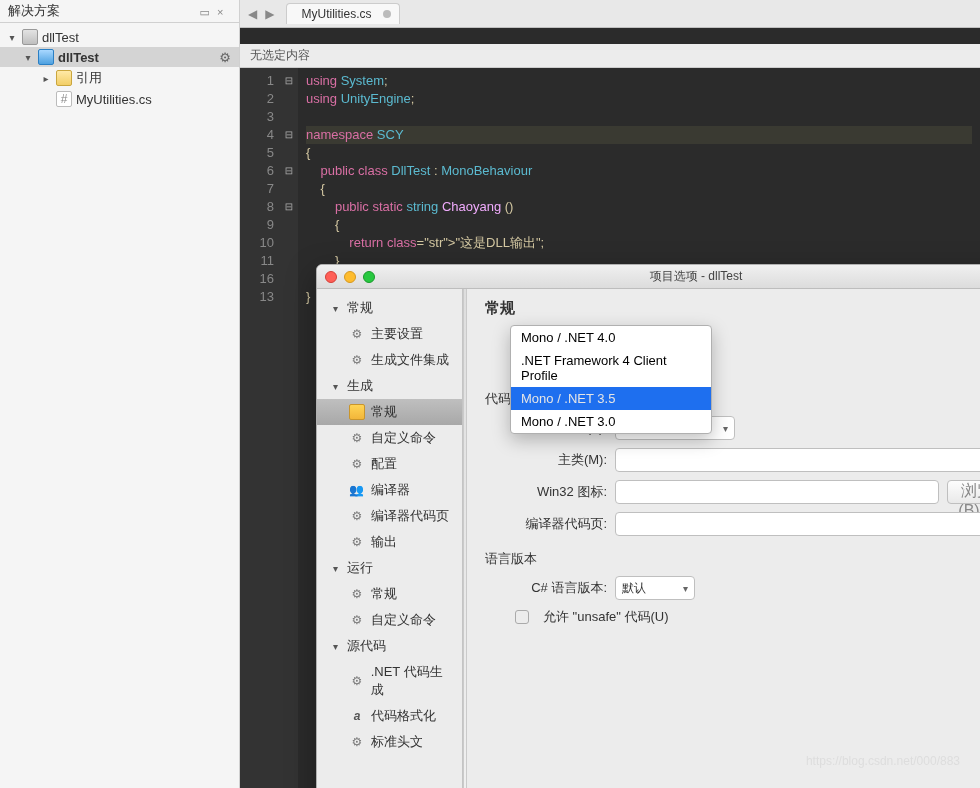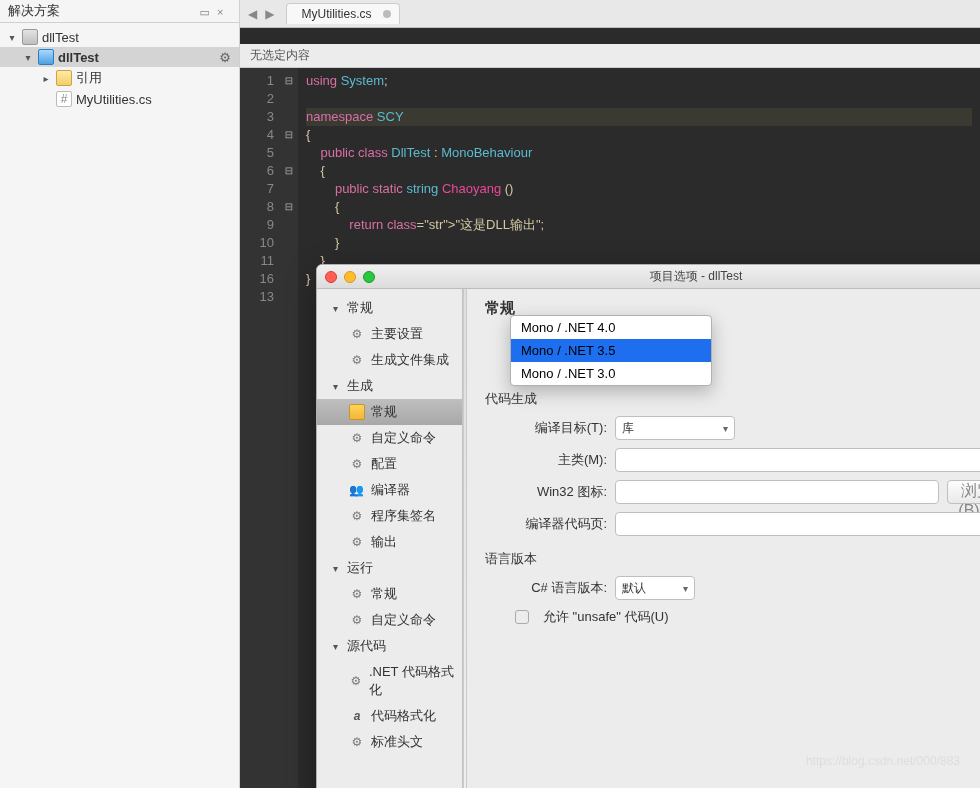--- a/index.html
+++ b/index.html
@@ -33,21 +33,21 @@
 .code-area { display:flex; flex:1; background:#2b2b2b; font-family:"Menlo","Monaco",monospace; font-size:13px; }
 .gutter { width:40px; background:#333; color:#888; text-align:right; padding:4px 6px 4px 0; }
 .gutter div { height:18px; line-height:18px; }
 .fold { width:18px; background:#333; padding:4px 0; }
 .fold div { height:18px; line-height:18px; text-align:center; color:#aaa; font-size:10px; }
 .code { flex:1; padding:4px 8px; color:#d4c8a2; }
 .code .line { height:18px; line-height:18px; white-space:pre; }
 .code .line.hl { background:#3a3a32; }
 .kw { color:#d96fa4; } 
 .cls { color:#5bbad0; } 
-.mth { color:#ec4899; }
+.mth { color:#f0abfc; }
 
 
 .dialog { position:absolute; left:268px; top:264px; width:710px; height:644px; background:#ececec; border:1px solid #b0b0b0; border-radius:6px; box-shadow:0 10px 30px rgba(0,0,0,.35); display:flex; flex-direction:column; overflow:hidden;margin-left:48px; }
 .titlebar { height:24px; background:linear-gradient(#f0f0f0,#dcdcdc); display:flex; align-items:center; padding:0 8px; border-bottom:1px solid #bdbdbd; font-size:12px; color:#444; }
 .traffic { display:flex; gap:7px; }
 .traffic span { width:12px; height:12px; border-radius:50%; display:inline-block; }
 .tl-close { background:#ff5f57; border:0.5px solid #d43f37; }
 .tl-min { background:#febc2e; border:0.5px solid #d6981f; }
 .tl-max { background:#28c840; border:0.5px solid #1a9a2c; }
 .titlebar-title { flex:1; text-align:center; }
@@ -74,23 +74,23 @@
 .form-row .sel { width:120px; height:24px; background:#fff; border:1px solid #bfbfbf; border-radius:4px; display:flex; align-items:center; justify-content:space-between; padding:0 6px; font-size:12px; }
 .sel .caret, .btn .caret { font-size:10px; color:#666; }
 .btn-browse { width:60px; height:24px; border:1px solid #bfbfbf; border-radius:4px; background:linear-gradient(#fdfdfd,#e9e9e9); font-size:16px; color:#888; }
 .combo { flex:1; height:24px; border:1px solid #bfbfbf; border-radius:4px; background:#fff; display:flex; }
 .combo .cv { flex:1; padding:2px 6px; }
 .combo .cb { width:22px; border-left:1px solid #bfbfbf; display:flex; align-items:center; justify-content:center; font-size:10px; color:#666; }
 .chk { width:14px; height:14px; border:1px solid #aaa; border-radius:3px; display:inline-block; margin-right:6px; }
 .section-sep { margin:14px 0 6px; font-size:13px; }
 .section-indent { padding-left:14px; }
 
-.dropdown { position:absolute; left:510px; top:315px; width:202px; background:#fff; border:1px solid #b0b0b0; border-radius:4px; box-shadow:0 6px 18px rgba(0,0,0,.25); z-index:50; font-size:13px; }
+.dropdown { position:absolute; left:510px; top:325px; width:202px; background:#fff; border:1px solid #b0b0b0; border-radius:4px; box-shadow:0 6px 18px rgba(0,0,0,.25); z-index:50; font-size:13px; }
 .dropdown div { padding:4px 10px; cursor:pointer; }
-.dropdown div.sel { background:#1e6fef; color:#000000; }
+.dropdown div.sel { background:#1e6fef; color:#e5e5e5; }
 
 .dialog-footer { border-top:1px solid #c9c9c9; padding:8px 12px; display:flex; justify-content:flex-end; gap:27px; background:#ececec; }
 .dialog-footer button { min-width:72px; height:24px; border:1px solid #bfbfbf; border-radius:5px; background:linear-gradient(#fdfdfd,#e9e9e9); font-size:12px; cursor:pointer; }
 
 .watermark { position:absolute; right:20px; bottom:20px; color:#ddd; font-size:12px; z-index:60; }
 </style>
 </head>
 <body>
 
 <div class="top-row">
@@ -168,38 +168,40 @@
           <div></div>
           <div>⊟</div>
           <div></div>
           <div></div>
           <div></div>
           <div></div>
           <div></div>
         </div>
       <div class="code" id="code">
           <div class="line"><span class="kw">using</span> <span class="cls">System</span>;</div>
+          <div class="line"><span class="kw">using</span> <span class="cls">UnityEngine</span>;</div>
           <div class="line">&nbsp;</div>
           <div class="line hl"><span class="kw">namespace</span> <span class="cls">SCY</span></div>
           <div class="line">{</div>
           <div class="line">    <span class="kw">public</span> <span class="kw">class</span> <span class="cls">DllTest</span> : <span class="cls">MonoBehaviour</span></div>
           <div class="line">    {</div>
           <div class="line">        <span class="kw">public</span> <span class="kw">static</span> <span class="cls">string</span> <span class="mth">Chaoyang</span> ()</div>
           <div class="line">        {</div>
           <div class="line">            <span class="kw">return</span> <span <span="" class="kw">class</span>="str"&gt;"这是DLL输出";</div>
           <div class="line">        }</div>
           <div class="line">    }</div>
           <div class="line">}</div>
         </div>
     </div>
   </div>
 </div>
 
 <div class="dropdown" id="dropdown">
     <div>Mono / .NET 4.0</div>
+    <div>.NET Framework 4 Client Profile</div>
     <div class="sel">Mono / .NET 3.5</div>
     <div>Mono / .NET 3.0</div>
   </div>
 
 <div class="dialog">
   <div class="titlebar">
     <span class="traffic">
       <span class="tl-close"></span>
       <span class="tl-min"></span>
       <span class="tl-max"></span>
@@ -235,21 +237,21 @@
         <div class="side-item">
           <span class="i gear">⚙</span>
           <span>配置</span>
         </div>
         <div class="side-item">
           <span class="i people">👥</span>
           <span>编译器</span>
         </div>
         <div class="side-item">
           <span class="i gear">⚙</span>
-          <span>程序集签名</span>
+          <span>编译器代码页</span>
         </div>
         <div class="side-item">
           <span class="i gear">⚙</span>
           <span>输出</span>
         </div>
         <div class="side-group">
           <span class="tri">▾</span>
           <span>运行</span>
         </div>
         <div class="side-item">
@@ -259,21 +261,21 @@
         <div class="side-item">
           <span class="i gear">⚙</span>
           <span>自定义命令</span>
         </div>
         <div class="side-group">
           <span class="tri">▾</span>
           <span>源代码</span>
         </div>
         <div class="side-item">
           <span class="i gear">⚙</span>
-          <span>.NET 代码格式化</span>
+          <span>.NET 代码生成</span>
         </div>
         <div class="side-item">
           <span class="i ital">a</span>
           <span>代码格式化</span>
         </div>
         <div class="side-item">
           <span class="i gear">⚙</span>
           <span>标准头文</span>
         </div>
       </div>

